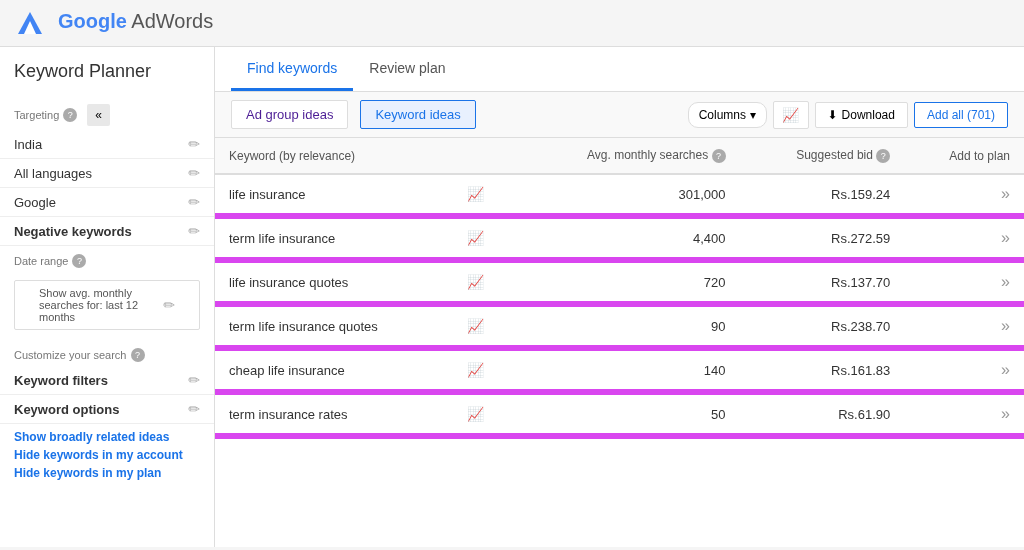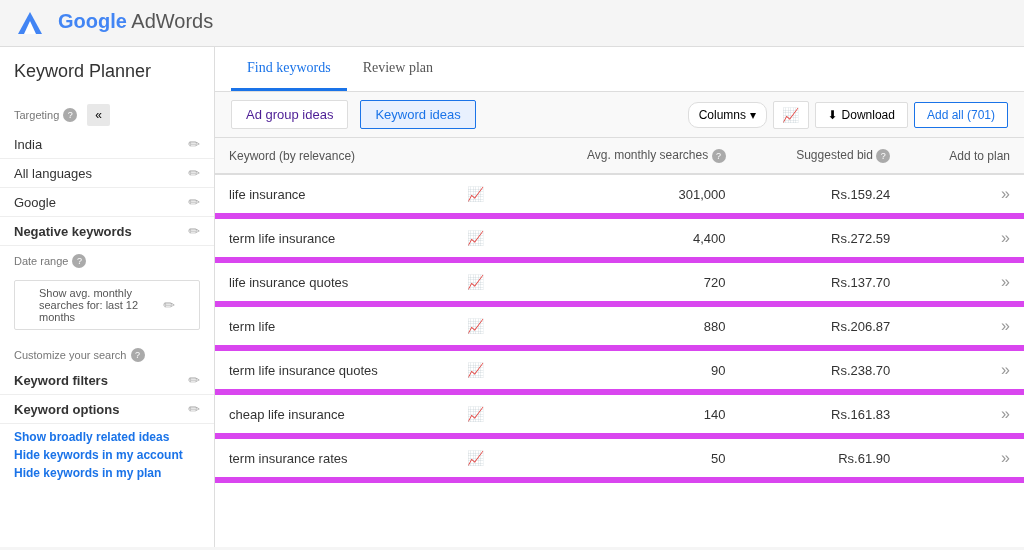--- a/index.html
+++ b/index.html
@@ -134,21 +134,20 @@
       background: #fff;
       height: 45px;
     }
     .top-tab {
       padding: 12px 16px;
       font-size: 14px;
       color: #555;
       cursor: pointer;
       border-bottom: 3px solid transparent;
       text-decoration: none;
-      font-family: Liberation Serif, serif;
     }
     .top-tab.active {
       color: #1a73e8;
       border-bottom: 3px solid #1a73e8;
       font-weight: 500;
     }
 
     
     .sub-tabs-bar {
       display: flex;
@@ -407,27 +406,20 @@
       <td class="right"><span class="add-arrow">»</span></td>
     </tr>
             <tr>
       <td class="keyword-cell">life insurance quotes</td>
       <td><span class="chart-link">📈</span></td>
       <td class="right">720</td>
       <td class="right">Rs.137.70</td>
       <td class="right"><span class="add-arrow">»</span></td>
     </tr>
             <tr>
-      <td class="keyword-cell">term life</td>
-      <td><span class="chart-link">📈</span></td>
-      <td class="right">880</td>
-      <td class="right">Rs.206.87</td>
-      <td class="right"><span class="add-arrow">»</span></td>
-    </tr>
-            <tr>
       <td class="keyword-cell">term life insurance quotes</td>
       <td><span class="chart-link">📈</span></td>
       <td class="right">90</td>
       <td class="right">Rs.238.70</td>
       <td class="right"><span class="add-arrow">»</span></td>
     </tr>
             <tr>
       <td class="keyword-cell">cheap life insurance</td>
       <td><span class="chart-link">📈</span></td>
       <td class="right">140</td>

